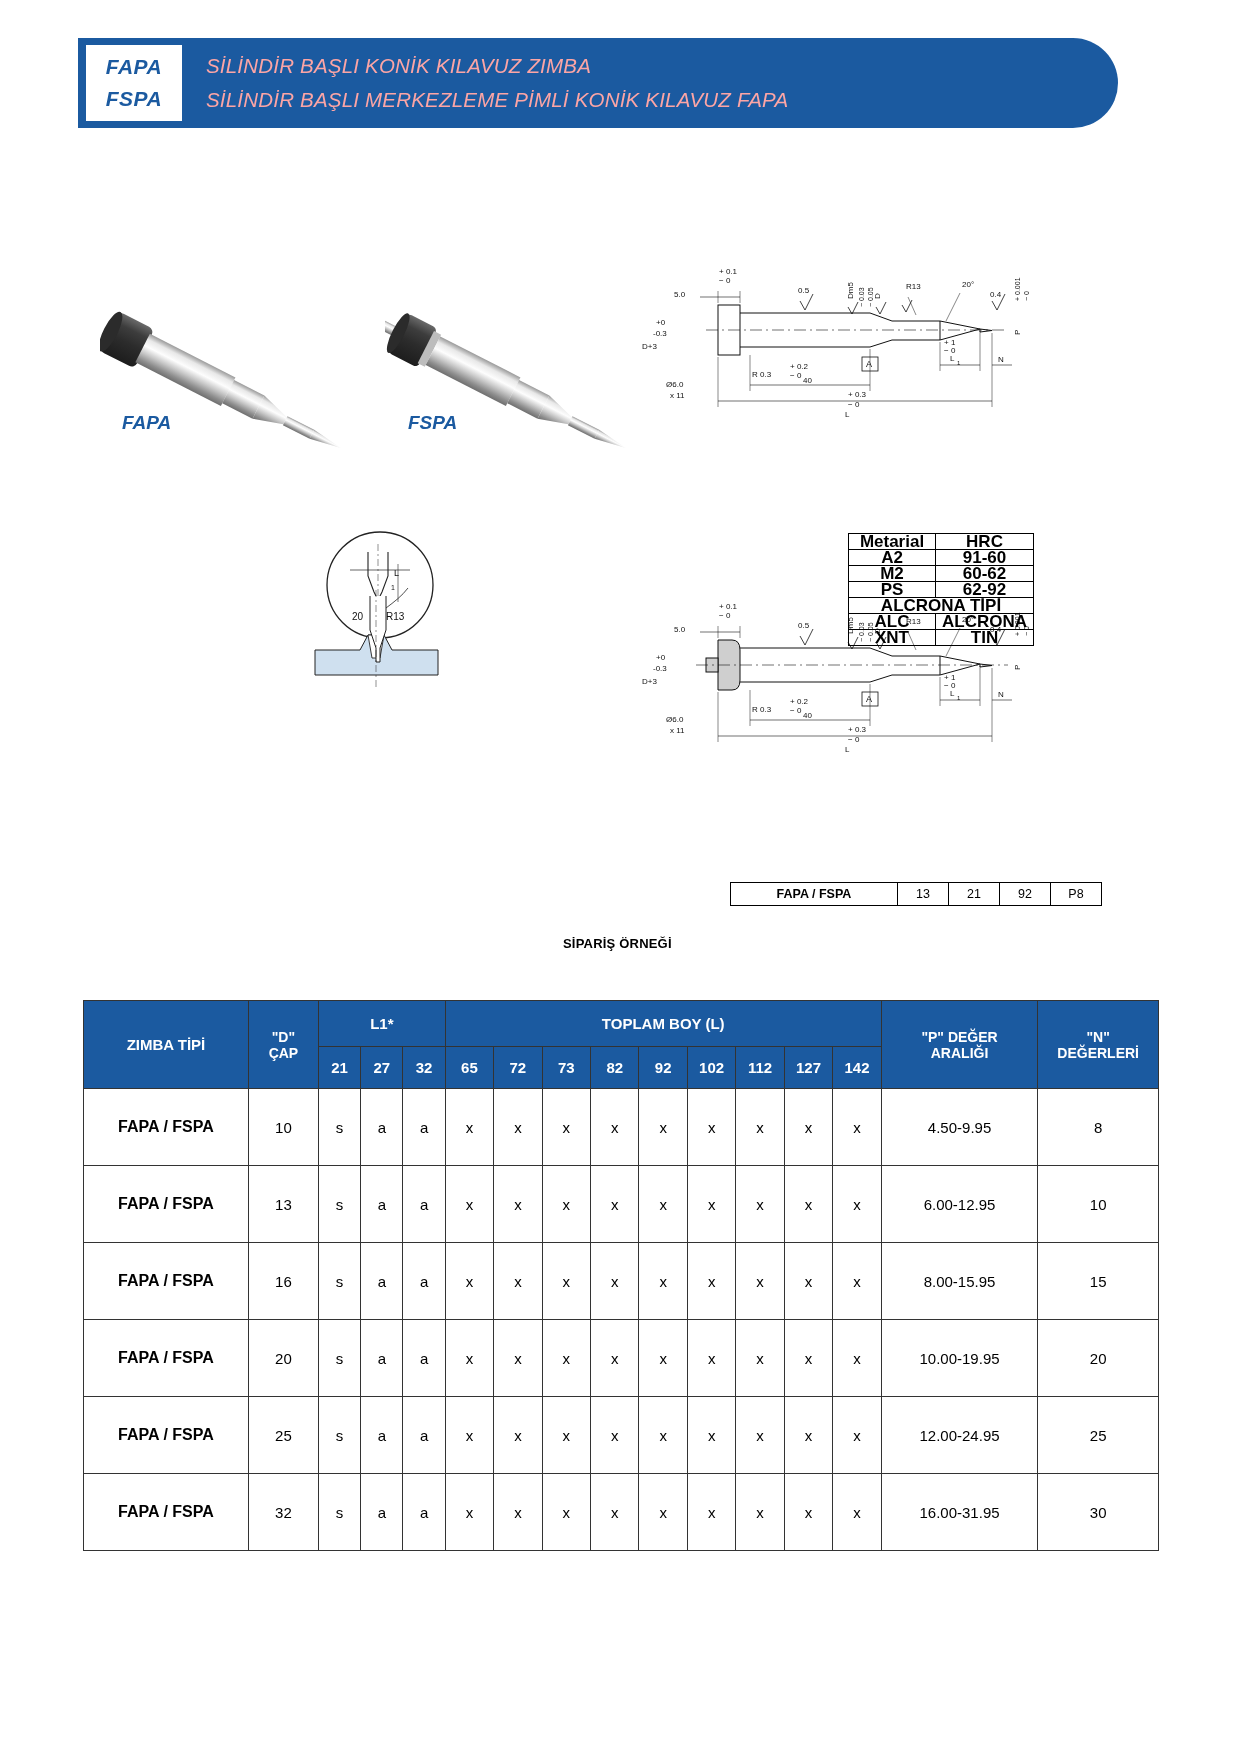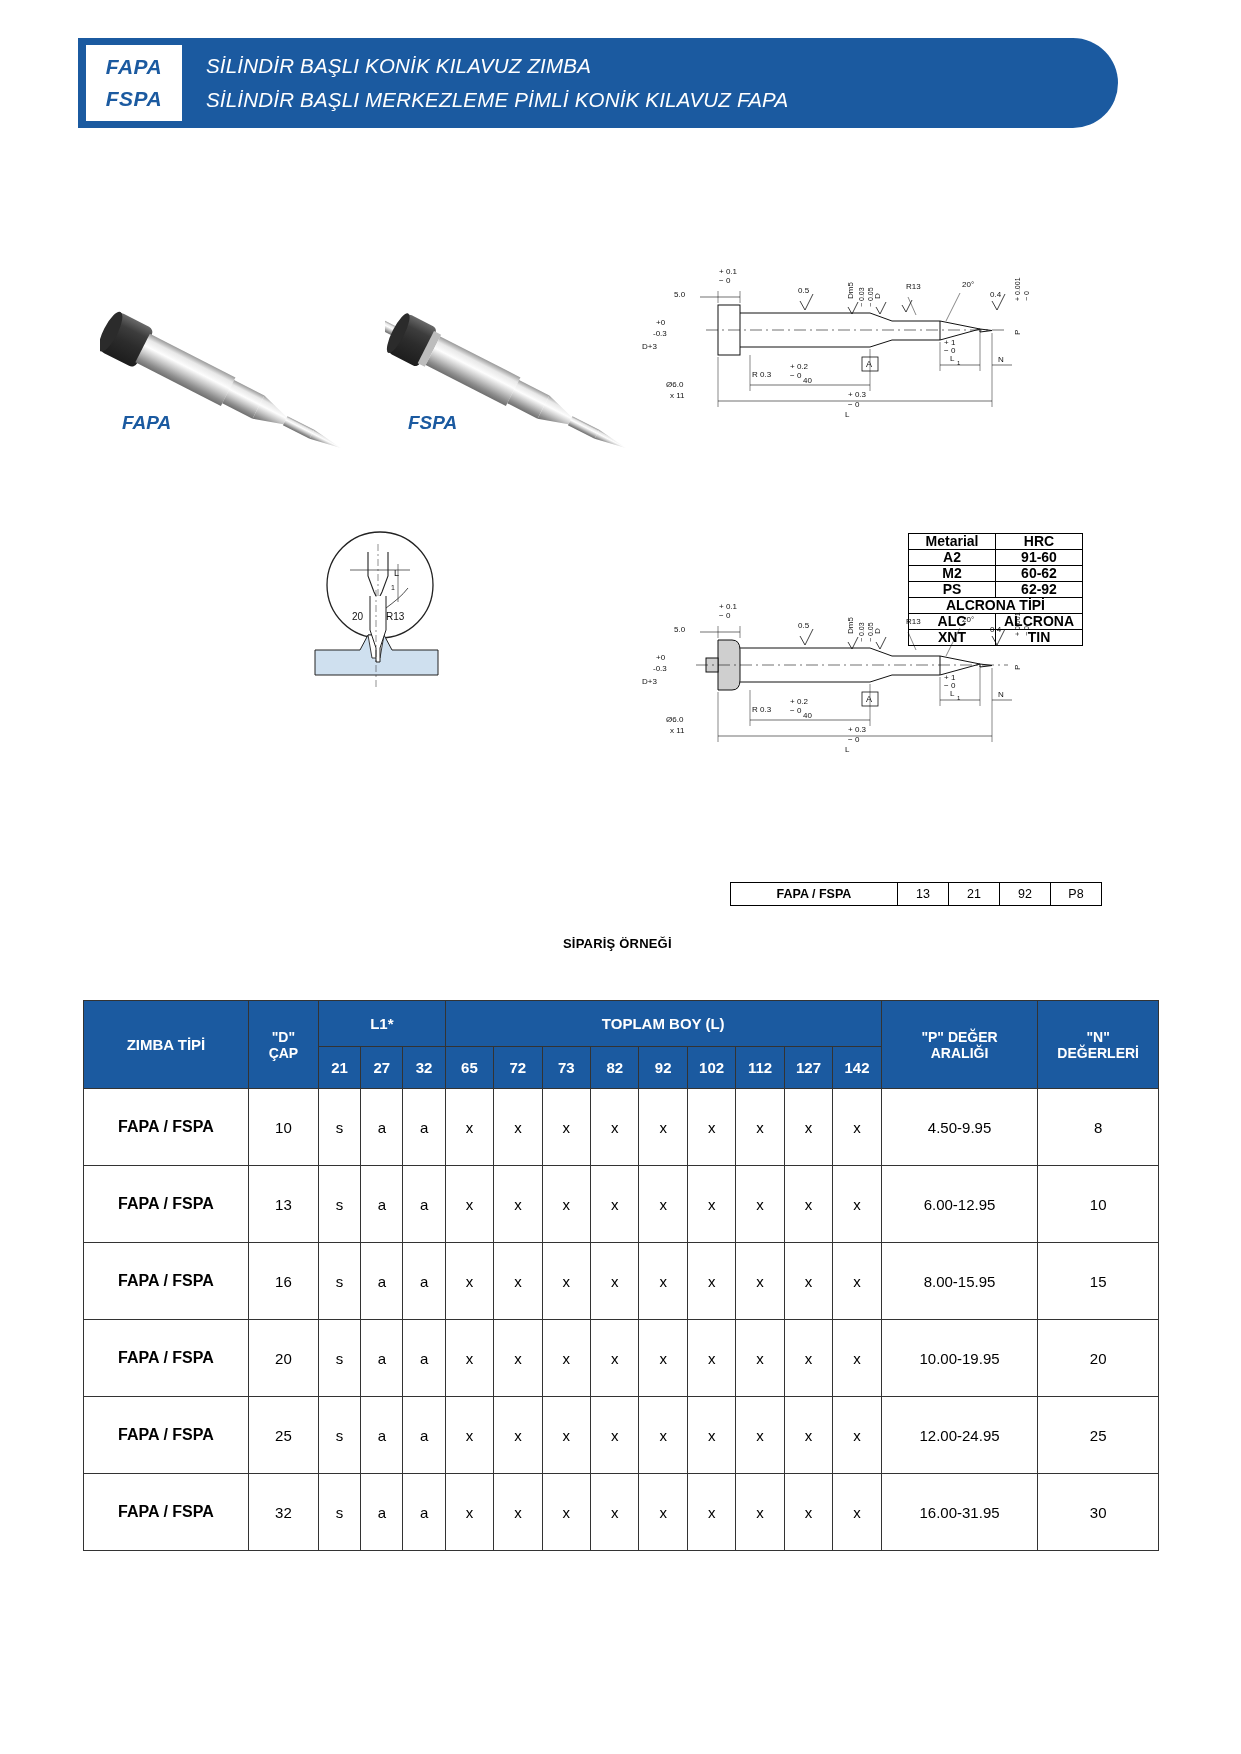--- a/index.html
+++ b/index.html
@@ -46,21 +46,21 @@
     line-height: 32px;
     letter-spacing: 0.5px;
   }
   .header-titles {
     margin-left: 24px;
     display: flex;
     flex-direction: column;
     justify-content: center;
   }
   .header-titles .title-line {
-    color: #ffffff;
+    color: #fca5a5;
     font-style: italic;
     font-size: 20.5px;
     line-height: 34px;
     letter-spacing: 0.2px;
   }
 
   
   .figures {
     position: absolute;
     left: 0;
@@ -75,24 +75,24 @@
     font-style: italic;
     font-size: 19px;
   }
 
   
   .punch-svg { position: absolute; }
 
   
   .mat-table {
     position: absolute;
-    left: 908px;
+    left: 848px;
     top: 533px;
     border-collapse: collapse;
-    font-size: 14px;
+    font-size: 17px;
   }
   .mat-table td {
     border: 1px solid #000;
     padding: 0 6px;
     height: 15px;
     text-align: center;
     line-height: 15px;
     font-weight: bold;
   }
   .mat-table td.hdr { font-weight: bold; }

